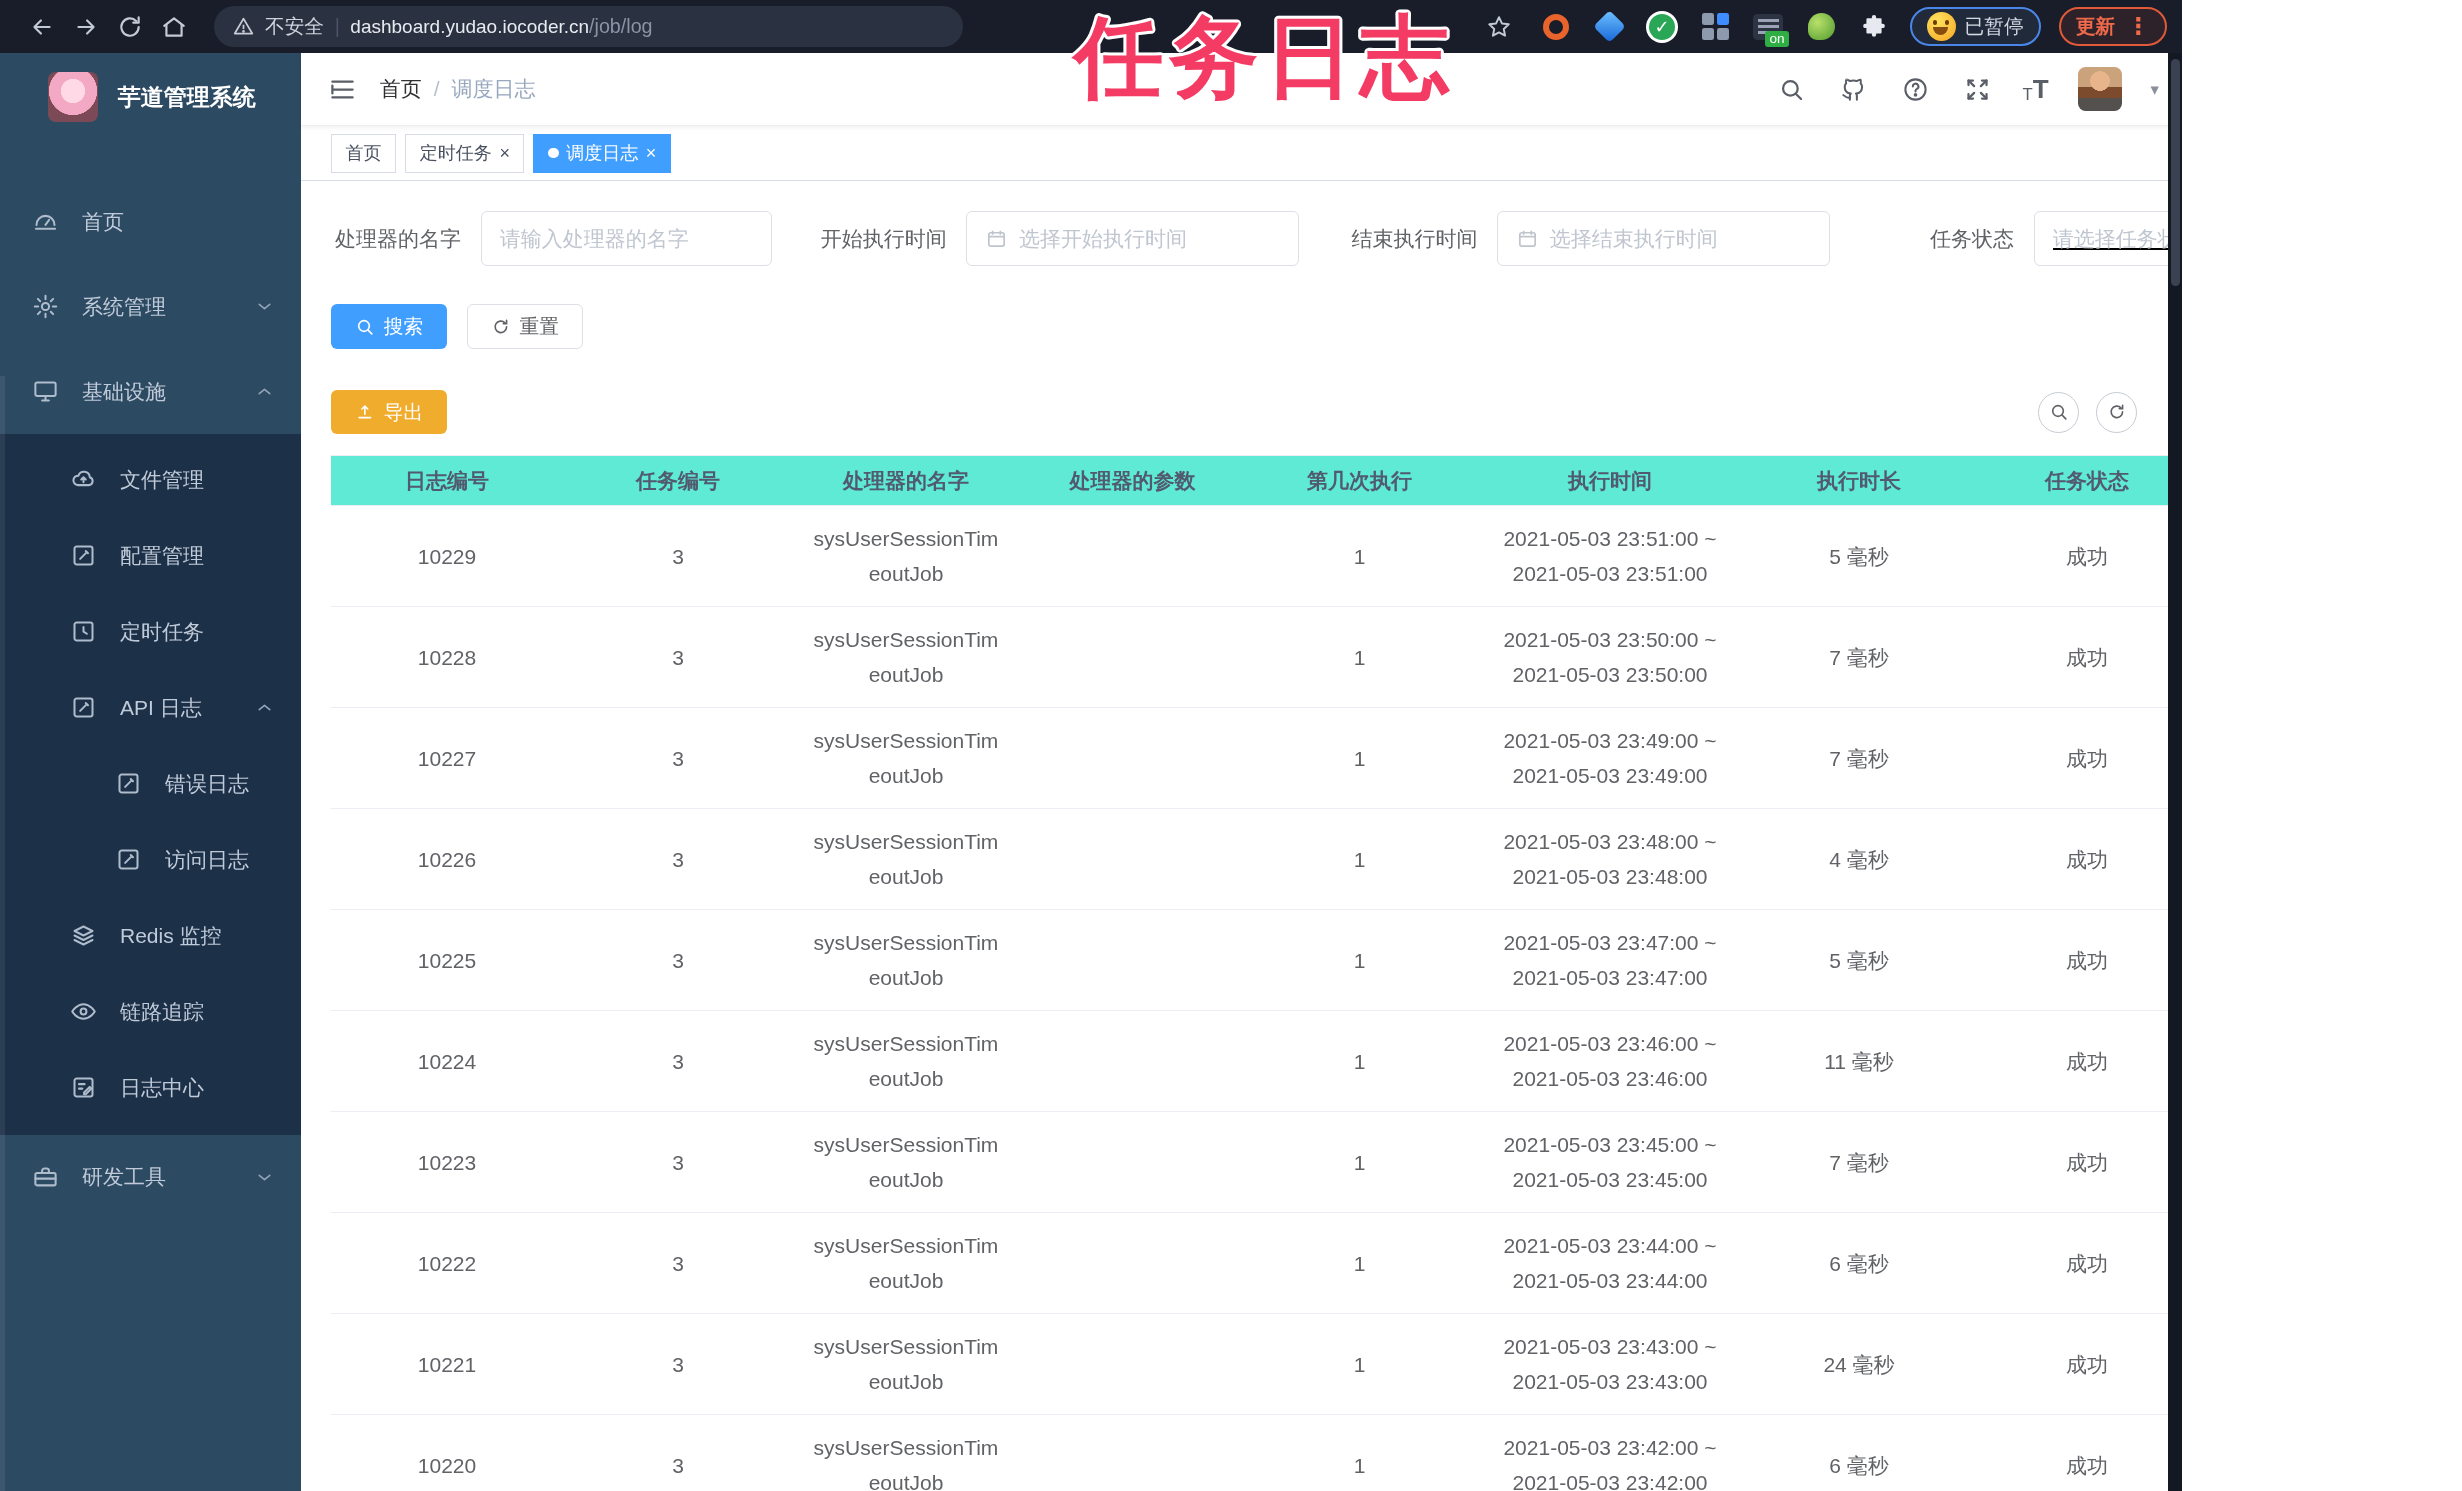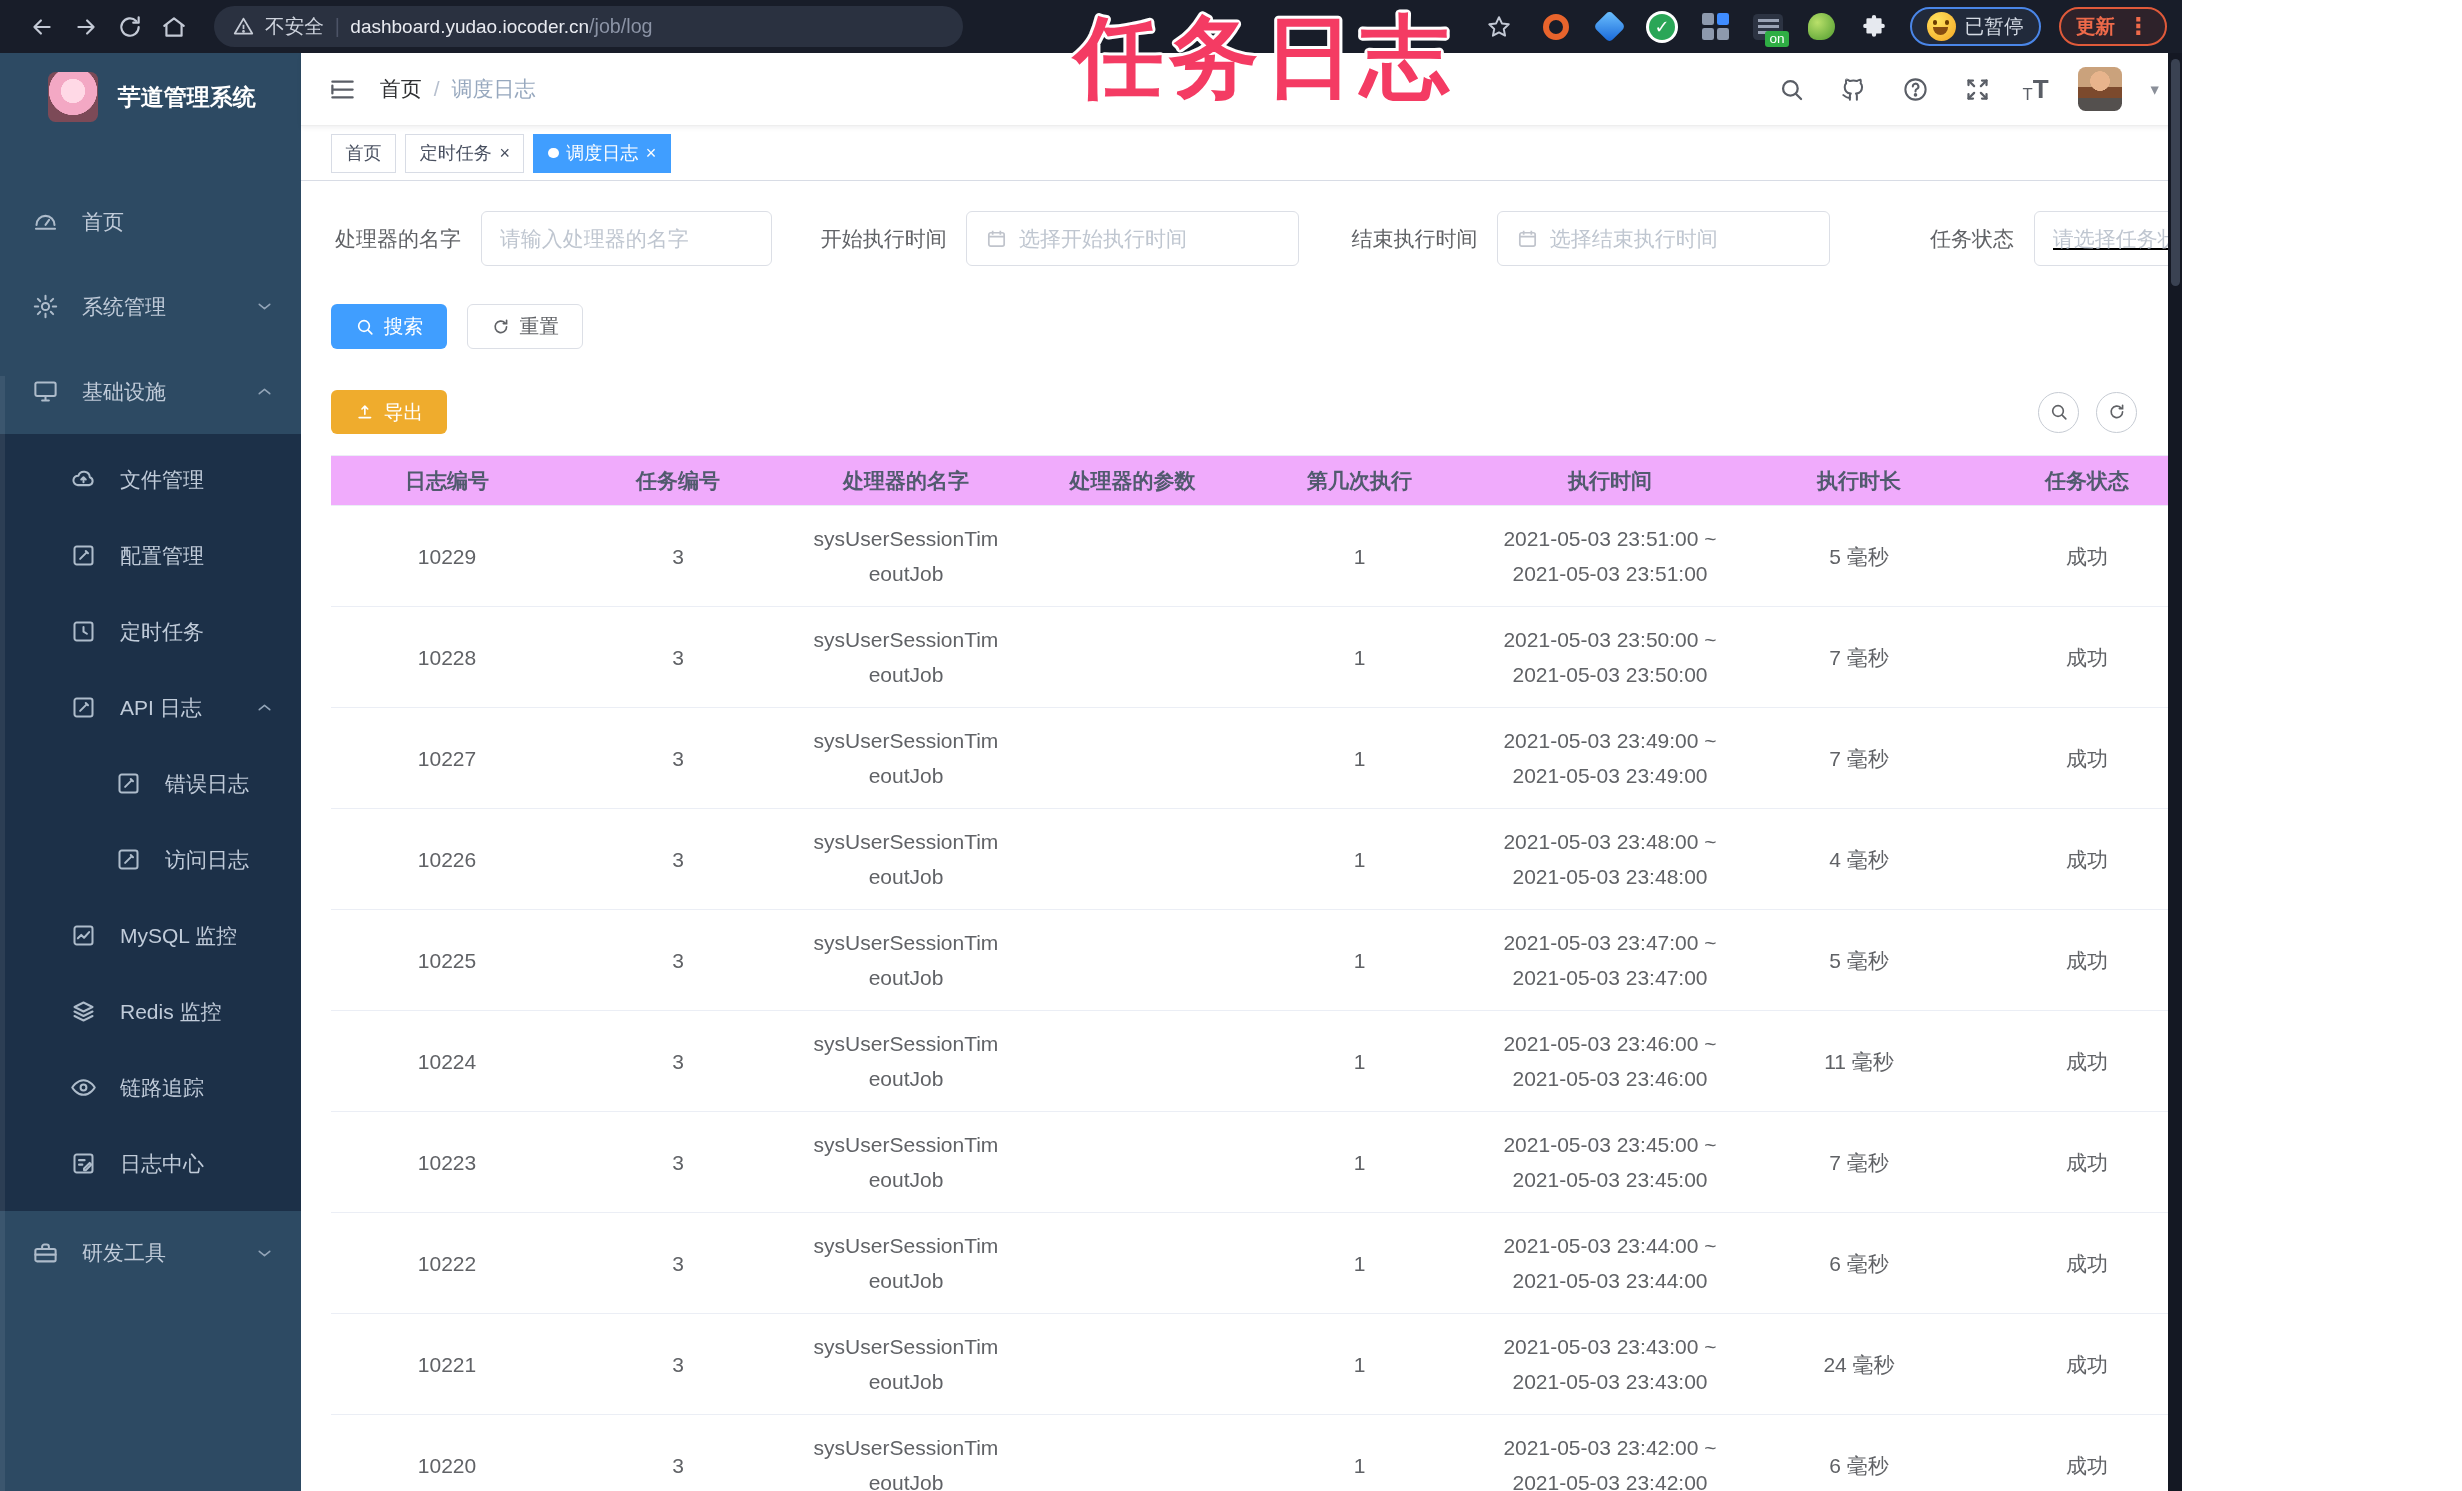--- a/index.html
+++ b/index.html
@@ -114,21 +114,21 @@
   .btn-plain { background:#fff; color:#606266; border-color:#dcdfe6; }
 
   .toolbar-row { margin-top:41px; display:flex; align-items:center; }
   .btn-warning { background:#efac2d; color:#fff; height:44px; }
   .round-btns { margin-left:auto; display:flex; gap:16.7px; padding-right:15px; }
   .round-btn { width:41px; height:41px; border-radius:50%; border:0.8px solid #c6cbd3; display:flex; align-items:center; justify-content:center; color:#606266; cursor:pointer; background:#fff; }
   .round-btn svg { width:19.7px; height:19.7px; }
 
   
   table.log-table { margin-top:21px; width:2088px; border-collapse:collapse; table-layout:fixed; }
-  .log-table th { height:50px; background:#f0abfc; color:#515a6e; font-size:21px; font-weight:600; text-align:center; border-top:0.8px solid #ebeef5; border-bottom:0.8px solid #ebeef5; }
+  .log-table th { height:50px; background:#5eead4; color:#515a6e; font-size:21px; font-weight:600; text-align:center; border-top:0.8px solid #ebeef5; border-bottom:0.8px solid #ebeef5; }
   .log-table td { height:101px; text-align:center; vertical-align:middle; color:#606266; font-size:21px; border-bottom:0.8px solid #ebeef5; line-height:35px; }
   .detail-link { color:#409eff; display:inline-flex; align-items:center; gap:0; cursor:pointer; }
   .detail-link svg { width:21px; height:21px; }
 
   
   .page-scrollbar { position:absolute; right:0; top:53px; bottom:0; width:13.6px; background:#141823; z-index:6; }
   .page-scrollbar .thumb { margin:6px 2.3px 0; height:227px; border-radius:6px; background:#3a4252; }
 </style>
 </head>
 <body>
@@ -296,28 +296,20 @@
                 </svg></span>
     <span class="mi-label">错误日志</span>
 
   </div>
             <div class="menu-item lv3">
     <span class="mi-icon"><svg viewBox="0 0 24 24" fill="none" stroke="currentColor" stroke-width="1.8" stroke-linecap="round" stroke-linejoin="round">
                   <rect x="4" y="4" width="16" height="16" rx="2"></rect>
                   <path d="m9 15 6-6M14 8l2 2"></path>
                 </svg></span>
     <span class="mi-label">访问日志</span>
-
-  </div>
-            <div class="menu-item lv2">
-    <span class="mi-icon"><svg viewBox="0 0 24 24" fill="none" stroke="currentColor" stroke-width="1.8" stroke-linecap="round" stroke-linejoin="round">
-                  <rect x="4" y="4" width="16" height="16" rx="2"></rect>
-                  <path d="m7 14.5 3-3 2.5 2.5 4.5-5"></path>
-                </svg></span>
-    <span class="mi-label">MySQL 监控</span>
 
   </div>
             <div class="menu-item lv2">
     <span class="mi-icon"><svg viewBox="0 0 24 24" fill="none" stroke="currentColor" stroke-width="1.8" stroke-linecap="round" stroke-linejoin="round">
                   <path d="M12 4 20 8l-8 4-8-4 8-4Z"></path>
                   <path d="m4 12 8 4 8-4M4 16l8 4 8-4"></path>
                 </svg></span>
     <span class="mi-label">Redis 监控</span>
 
   </div>

